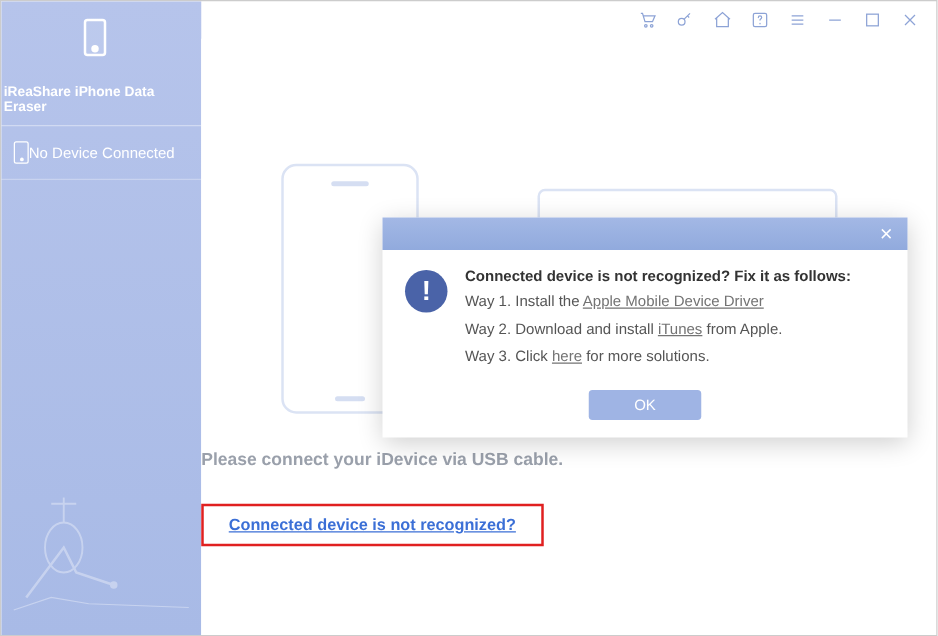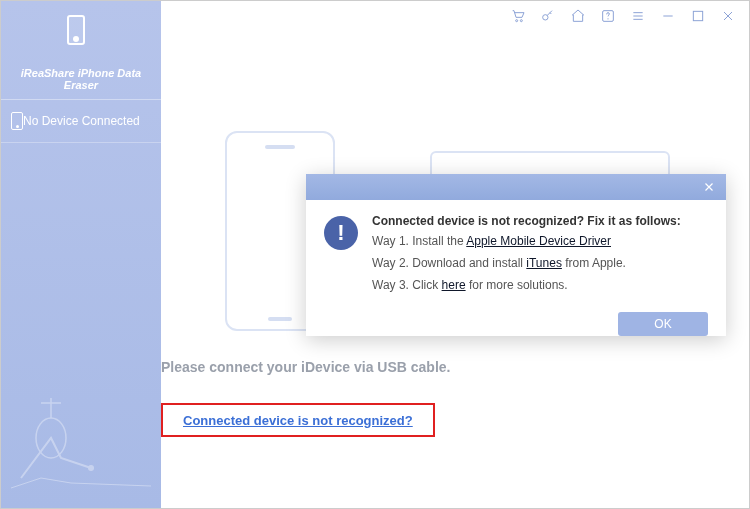--- a/index.html
+++ b/index.html
@@ -39,24 +39,22 @@
 }
 .logo-icon .phone-btn {
   position: absolute;
   width: 6px; height: 6px; border-radius: 50%;
   background: #fff;
   left: 12px; top: 25px;
 }
 .brand {
   font-size: 11px;
   font-weight: bold;
-  text-align: center;
   padding: 4px 2px 8px 2px;
   border-bottom: 1px solid rgba(255,255,255,0.4);
-  font-style: italic;
 }
 .device-status {
   display: flex;
   align-items: center;
   gap: 0;
   padding: 12px 10px;
   font-size: 12px;
   border-bottom: 1px solid rgba(255,255,255,0.3);
 }
 .device-status .mini-phone {
@@ -214,26 +212,26 @@
 .modal-heading {
   font-weight: bold;
   color: #333;
   margin-bottom: 6px;
 }
 .way-line {
   margin-bottom: 8px;
   color: #555;
 }
 .way-line .lk {
-  color: #0f172a;
+  color: #737373;
 }
 .modal-footer {
   display: flex;
-  justify-content: flex-end;
-  padding: 0 18px 0 18px;
+  justify-content: center;
+  padding: 0 18px 14px 18px;
 }
 .ok-btn {
   background: #9fb4e4;
   color: #fff;
   border: none;
   border-radius: 3px;
   width: 90px;
   height: 24px;
   font-size: 12px;
   cursor: pointer;

